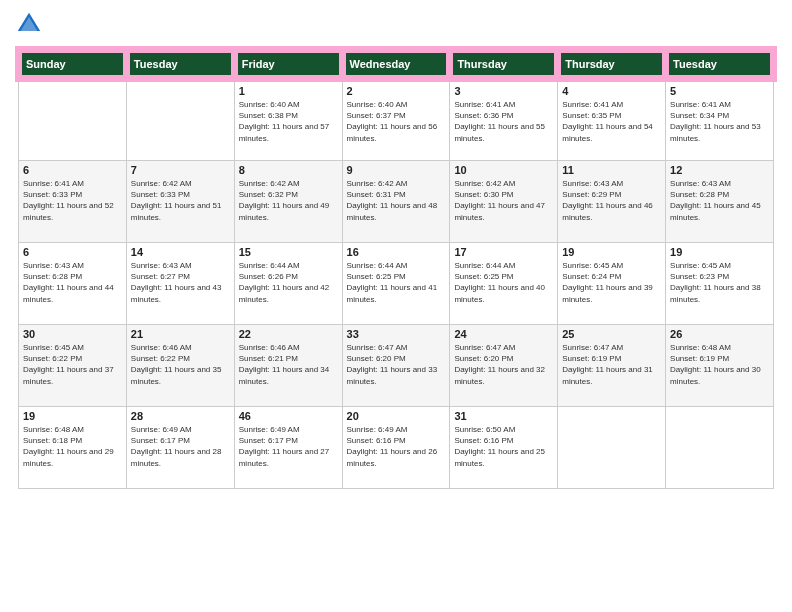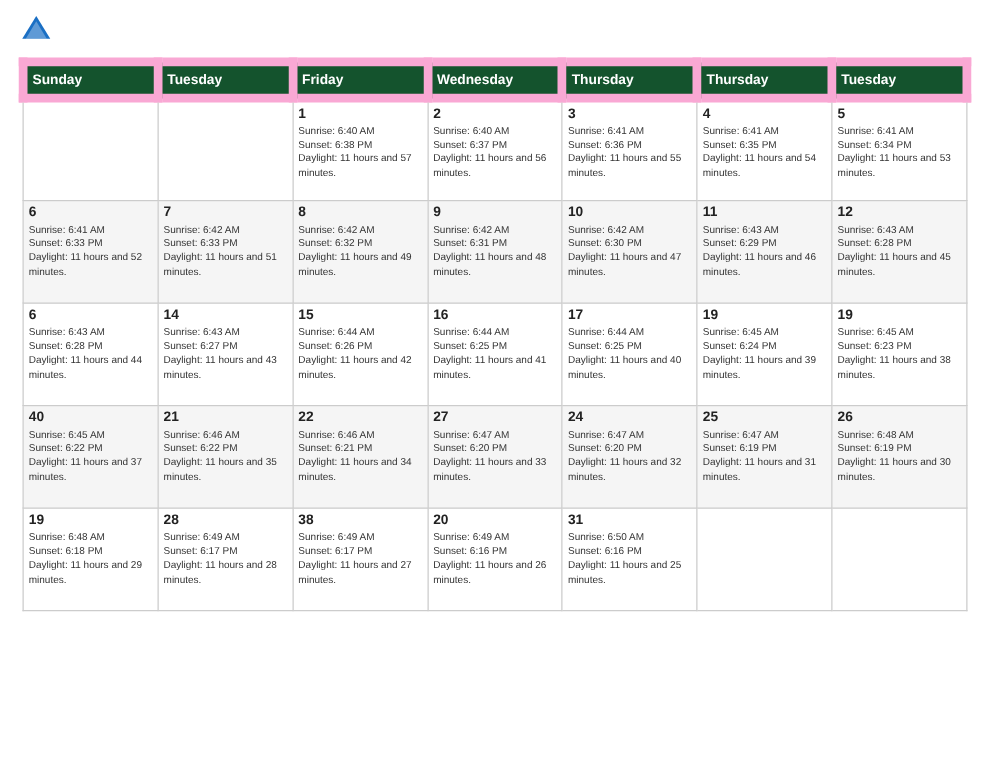--- a/index.html
+++ b/index.html
@@ -208,33 +208,33 @@
             <div class="day-number">19</div>
             <div class="day-info">Sunrise: 6:45 AM<br>Sunset: 6:24 PM<br>Daylight: 11 hours and 39 minutes.</div>
           </td>
           <td>
             <div class="day-number">19</div>
             <div class="day-info">Sunrise: 6:45 AM<br>Sunset: 6:23 PM<br>Daylight: 11 hours and 38 minutes.</div>
           </td>
         </tr>
         <tr>
           <td>
-            <div class="day-number">40</div>
+            <div class="day-number">30</div>
             <div class="day-info">Sunrise: 6:45 AM<br>Sunset: 6:22 PM<br>Daylight: 11 hours and 37 minutes.</div>
           </td>
           <td>
             <div class="day-number">21</div>
             <div class="day-info">Sunrise: 6:46 AM<br>Sunset: 6:22 PM<br>Daylight: 11 hours and 35 minutes.</div>
           </td>
           <td>
             <div class="day-number">22</div>
             <div class="day-info">Sunrise: 6:46 AM<br>Sunset: 6:21 PM<br>Daylight: 11 hours and 34 minutes.</div>
           </td>
           <td>
-            <div class="day-number">27</div>
+            <div class="day-number">33</div>
             <div class="day-info">Sunrise: 6:47 AM<br>Sunset: 6:20 PM<br>Daylight: 11 hours and 33 minutes.</div>
           </td>
           <td>
             <div class="day-number">24</div>
             <div class="day-info">Sunrise: 6:47 AM<br>Sunset: 6:20 PM<br>Daylight: 11 hours and 32 minutes.</div>
           </td>
           <td>
             <div class="day-number">25</div>
             <div class="day-info">Sunrise: 6:47 AM<br>Sunset: 6:19 PM<br>Daylight: 11 hours and 31 minutes.</div>
           </td>
@@ -246,21 +246,21 @@
         <tr>
           <td>
             <div class="day-number">19</div>
             <div class="day-info">Sunrise: 6:48 AM<br>Sunset: 6:18 PM<br>Daylight: 11 hours and 29 minutes.</div>
           </td>
           <td>
             <div class="day-number">28</div>
             <div class="day-info">Sunrise: 6:49 AM<br>Sunset: 6:17 PM<br>Daylight: 11 hours and 28 minutes.</div>
           </td>
           <td>
-            <div class="day-number">38</div>
+            <div class="day-number">46</div>
             <div class="day-info">Sunrise: 6:49 AM<br>Sunset: 6:17 PM<br>Daylight: 11 hours and 27 minutes.</div>
           </td>
           <td>
             <div class="day-number">20</div>
             <div class="day-info">Sunrise: 6:49 AM<br>Sunset: 6:16 PM<br>Daylight: 11 hours and 26 minutes.</div>
           </td>
           <td>
             <div class="day-number">31</div>
             <div class="day-info">Sunrise: 6:50 AM<br>Sunset: 6:16 PM<br>Daylight: 11 hours and 25 minutes.</div>
           </td>

